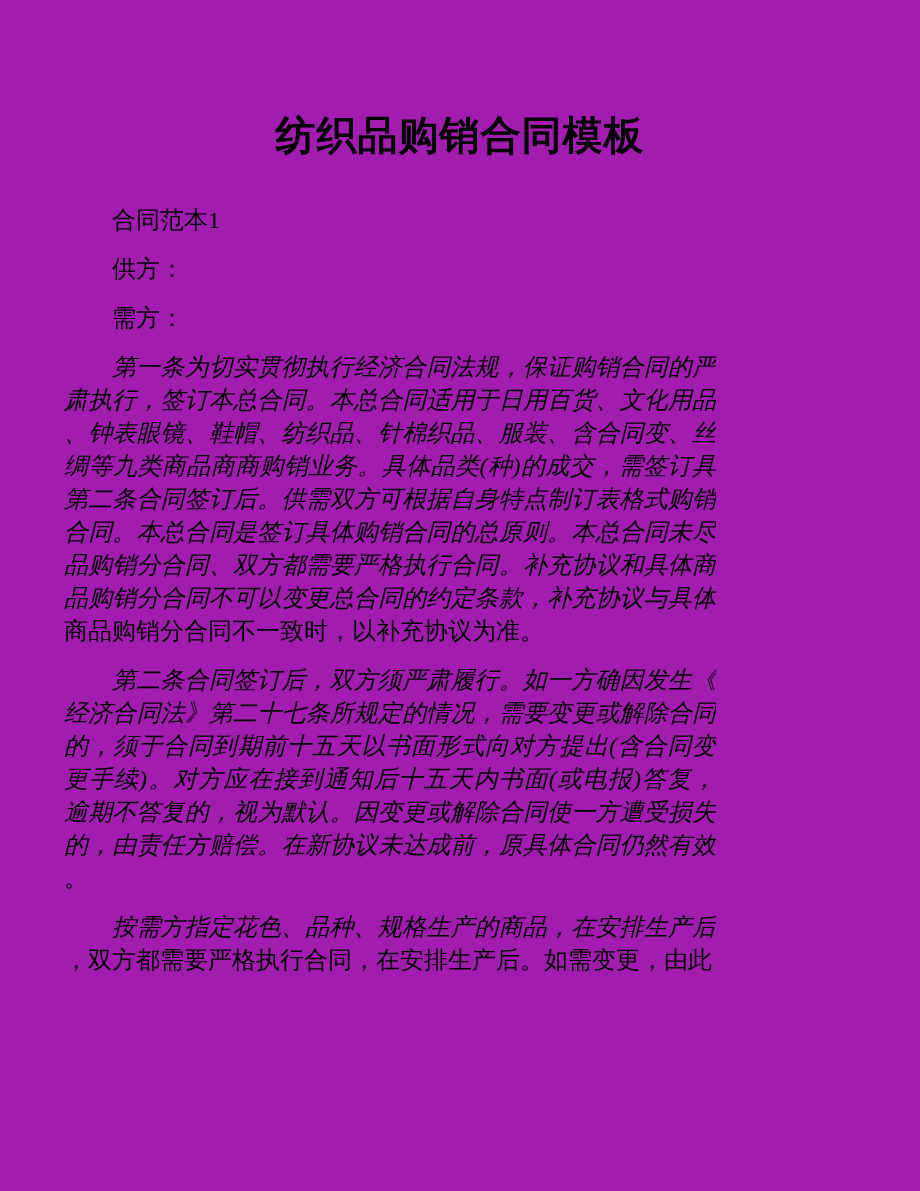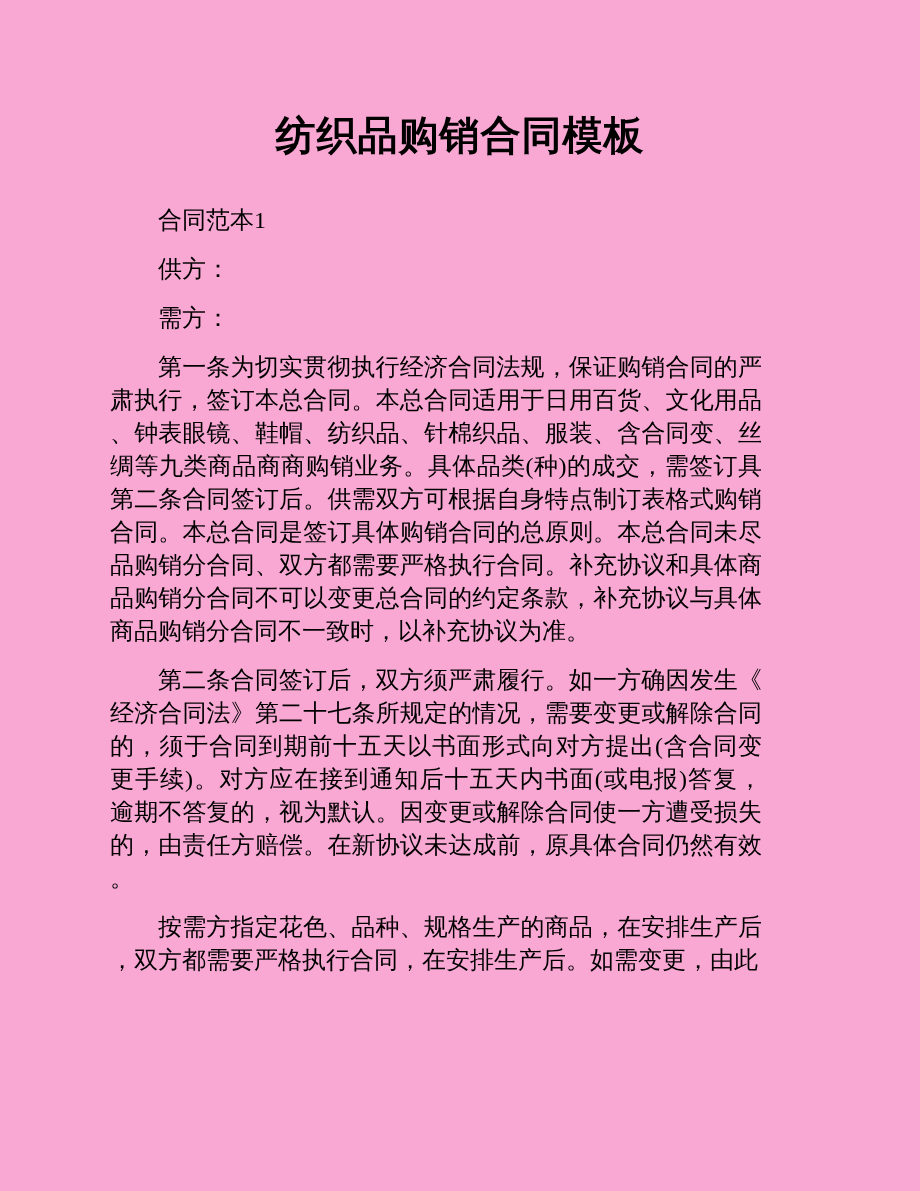--- a/index.html
+++ b/index.html
@@ -4,59 +4,60 @@
 <style>
   html, body {
     margin: 0;
     padding: 0;
     background: #ffffff;
   }
   .page {
     position: relative;
     width: 920px;
     height: 1191px;
-    background: #f9a8d4;
+    background: #a21caf;
     color: #000000;
     overflow: hidden;
     box-sizing: border-box;
     padding-top: 112px;
   }
   .doc-title {
     margin: 0;
     font-family: "Liberation Sans", "DejaVu Sans", sans-serif;
     font-weight: bold;
     font-size: 40px;
     line-height: 46px;
     letter-spacing: 1px;
     text-align: center;
     color: #000000;
   }
   .content {
     margin-top: 46px;
-    margin-left: 110px;
+    margin-left: 64px;
     width: 652px;
     font-family: "Liberation Serif", "DejaVu Serif", serif;
     font-size: 24px;
     color: #000000;
   }
   .para {
     margin: 0 0 16px 0;
   }
   .line {
     height: 33px;
     line-height: 33px;
     overflow: hidden;
     white-space: normal;
     word-break: break-all;
     line-break: anywhere;
   }
   
   .line.just {
     text-align: justify;
     text-align-last: justify;
+    font-style: italic;
   }
   
   .line.first {
     text-indent: 48px;
   }
 </style>
 </head>
 <body>
 
 <div class="page">

